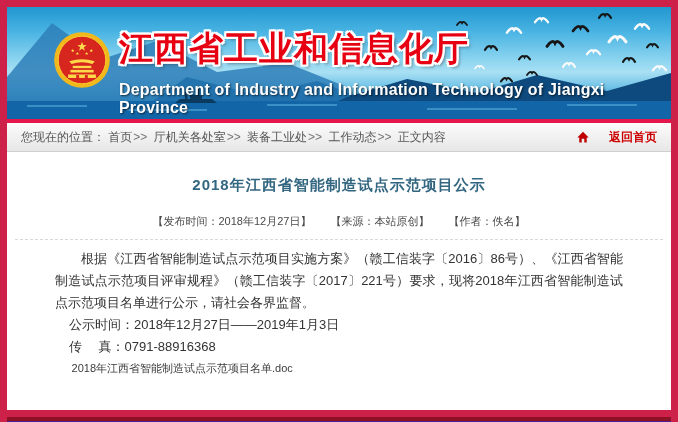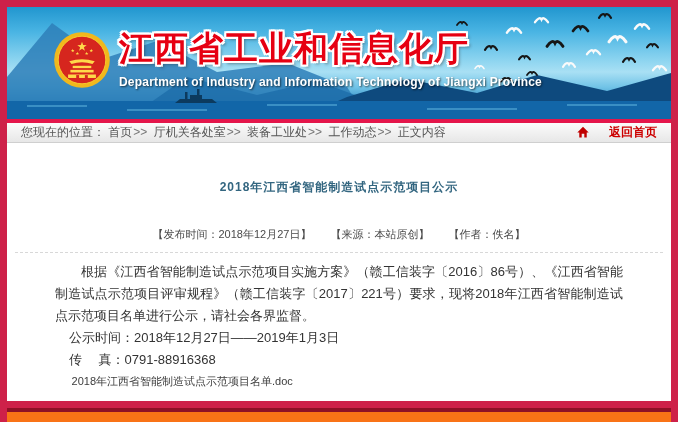--- a/index.html
+++ b/index.html
@@ -3,59 +3,59 @@
 <meta charset="utf-8">
 <style>
   html,body{margin:0;padding:0;}
   body{
     width:678px;height:422px;overflow:hidden;background:#fff;
     font-family:"Liberation Sans","DejaVu Sans",sans-serif;
   }
   .page{
     width:664px;height:415px;
     border:7px solid #ce2149;border-bottom:none;
-    position:relative;background:#f97316;
+    position:relative;background:#4c1d95;
   }
   
   .banner{
     position:relative;width:664px;height:112px;overflow:hidden;
     background:linear-gradient(180deg,#2196cf 0%,#49b4e3 22%,#8ed5f0 48%,#a9e0f4 58%,#6fc2e6 72%,#2c86c0 86%,#155d9b 100%);
   }
   .banner-art{position:absolute;left:0;top:0;}
   .emblem{position:absolute;left:46px;top:15px;width:58px;height:76px;}
   .banner-text{position:absolute;left:112px;top:20px;}
   .banner-title{
     font-size:34px;font-weight:bold;color:#e60012;letter-spacing:1px;line-height:42px;
     text-shadow:-2px -2px 0 #fff,2px -2px 0 #fff,-2px 2px 0 #fff,2px 2px 0 #fff,
                 0 -2px 0 #fff,0 2px 0 #fff,-2px 0 0 #fff,2px 0 0 #fff,3px 3px 3px rgba(40,40,40,.45);
   }
   .banner-subtitle{
-    margin-top:6px;font-size:12px;font-weight:bold;color:#ffffff;
+    margin-top:12px;font-size:16px;font-weight:bold;color:#ffffff;
     text-shadow:1px 1px 2px rgba(0,0,0,.65);letter-spacing:.2px;
   }
   .red-strip{width:664px;height:4px;background:#e4164b;}
   
   .crumb-bar{
-    width:664px;height:20px;box-sizing:border-box;
+    width:664px;height:29px;box-sizing:border-box;
     display:flex;justify-content:space-between;align-items:center;
     padding:0 14px;background:linear-gradient(#fbfbfb,#e7e7e7);
     border-bottom:1px solid #cfcfcf;font-size:12px;color:#555;
   }
   .crumb a{color:#555;text-decoration:none;cursor:pointer;}
   .crumb .sep{color:#777;margin:0 3px 0 1px;}
   .back-home{display:flex;align-items:center;gap:19px;}
   .back-home a{color:#c00;font-weight:bold;text-decoration:none;cursor:pointer;}
   .home-ic{width:14px;height:13px;display:inline-block;}
   
   .article{width:664px;height:258px;overflow:hidden;background:#fff;}
   .art-title{
-    margin:16px;padding-top:20px;text-align:center;
-    font-size:12px;font-weight:bold;color:#336680;letter-spacing:1px;
+    margin:4px;padding-top:20px;text-align:center;
+    font-size:15px;font-weight:bold;color:#336680;letter-spacing:1px;
   }
-  .meta{margin-top:31px;text-align:center;font-size:11px;color:#4a4a4a;}
+  .meta{margin-top:19px;text-align:center;font-size:11px;color:#4a4a4a;}
   .meta span{margin:0 8px;}
   .dashed{margin:10px 8px 0;border-top:1px dashed #d8d8d8;height:0;}
   .para{
     margin:8px 48px 0;font-size:13px;line-height:22px;color:#333;
     text-indent:2em;text-align:justify;
   }
   .line{margin:0 36px;font-size:13px;line-height:22px;color:#333;text-indent:2em;}
   .attachment{margin:3px 36px 0;padding-left:2.6em;font-size:11px;}
   .attachment a{color:#3c3c3c;text-decoration:none;cursor:pointer;}
   

